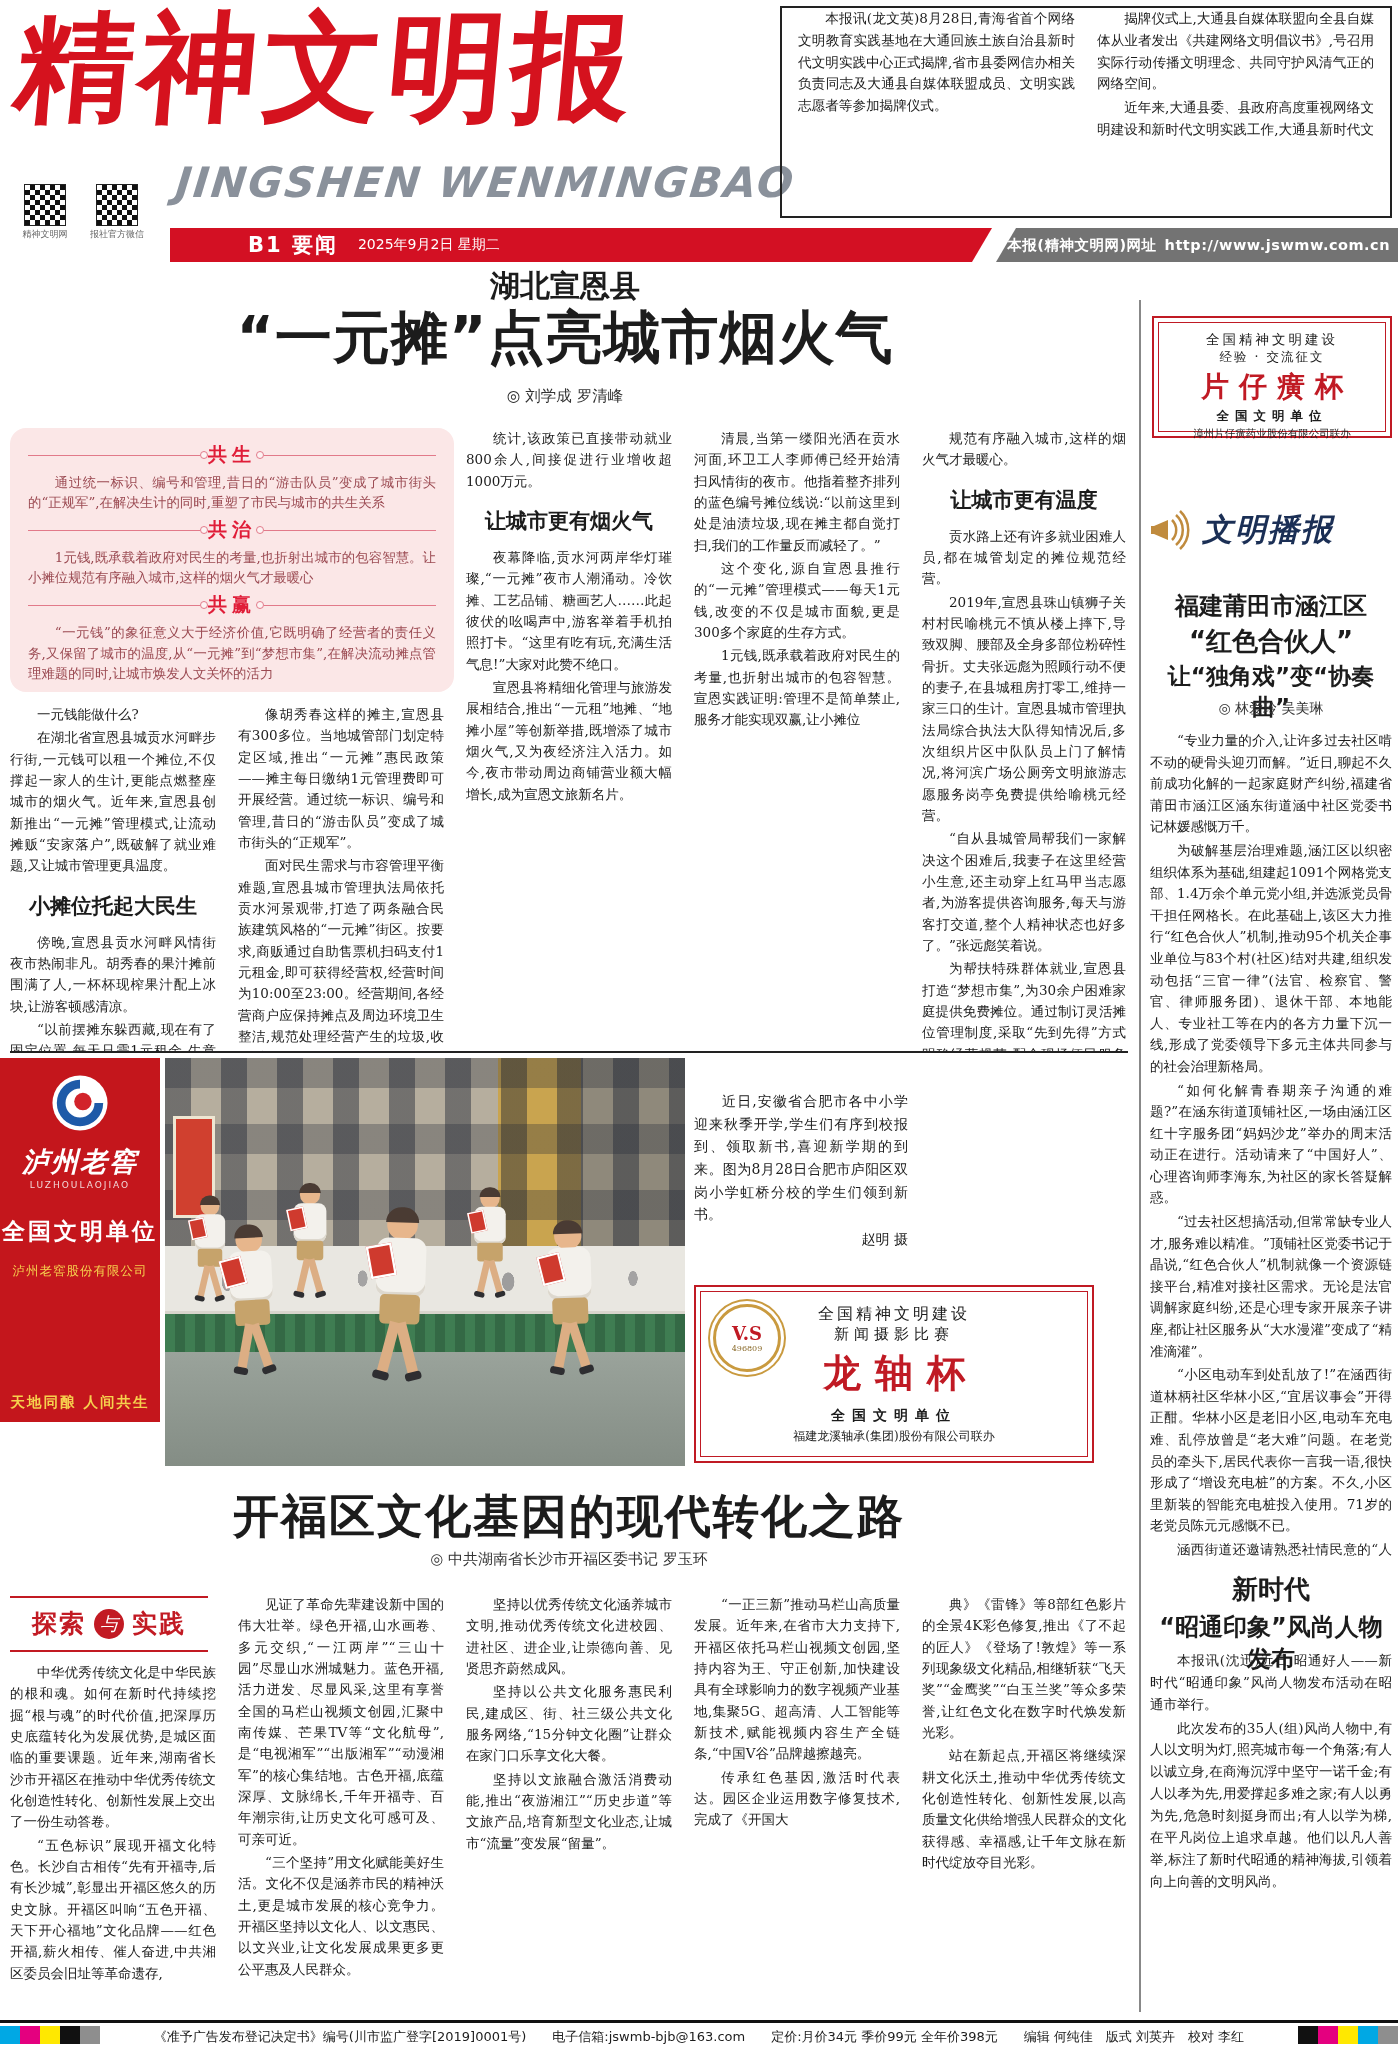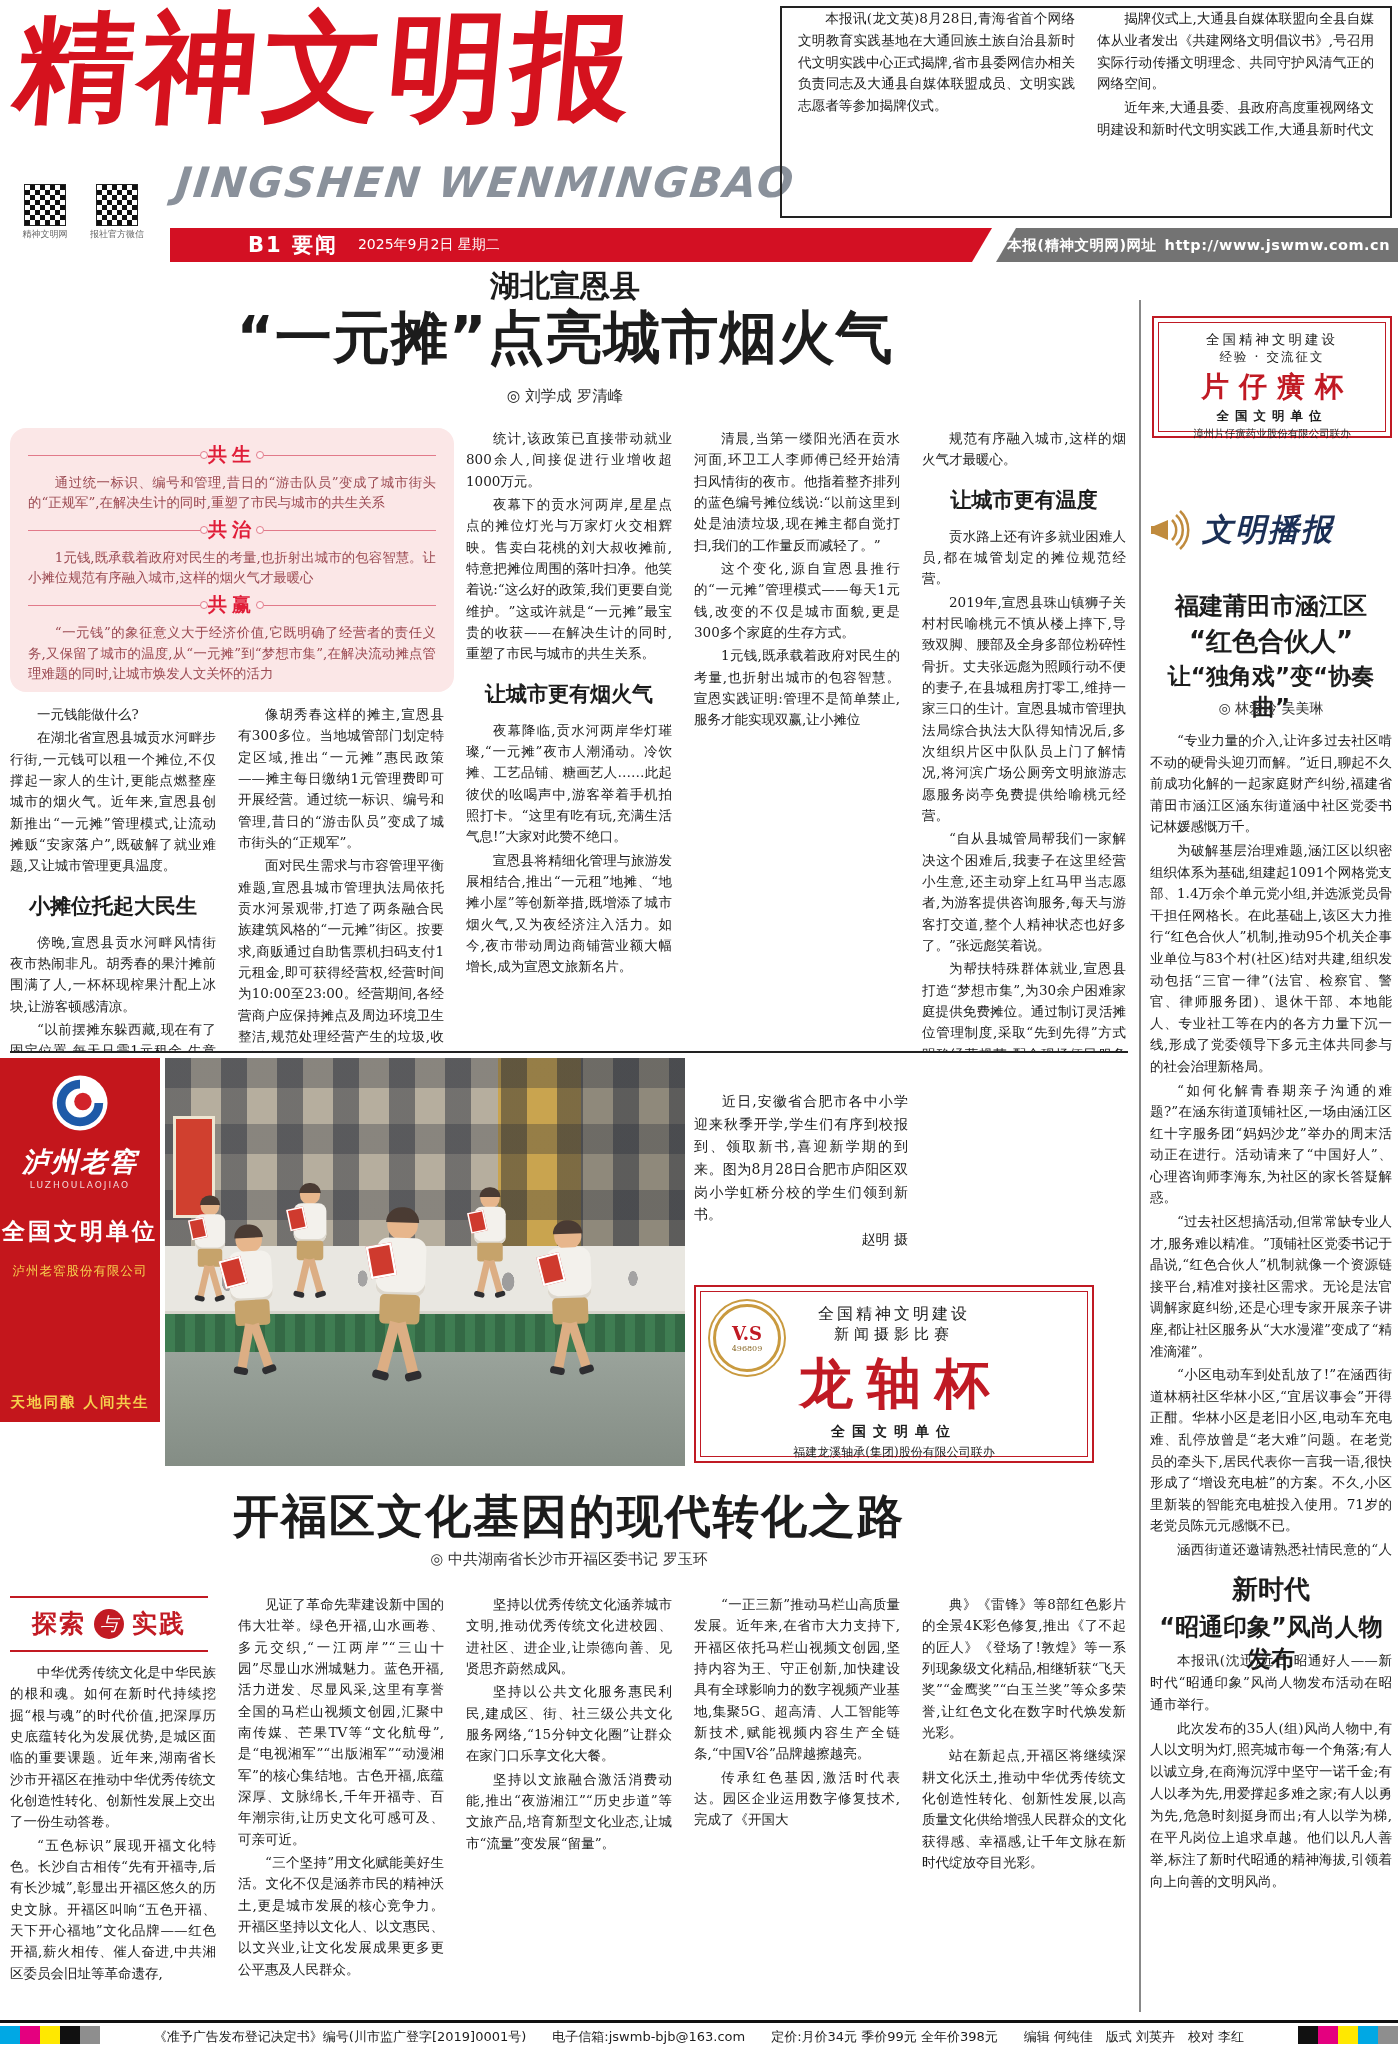--- a/index.html
+++ b/index.html
@@ -83,21 +83,21 @@
   .ad .slogan{position:absolute;left:0;bottom:10px;width:100%;font-size:14.5px;color:#f6d04d;
       font-weight:bold;letter-spacing:2px;}
   
   .caption{left:694px;top:1090px;width:214px;font-size:14px;line-height:1.62;}
   .caption .credit{display:block;text-align:right;text-indent:0;margin-top:2px;}
   .cupbox{box-sizing:border-box;border:2px solid #c01a24;background:#fff;}
   .cupbox .inner{position:absolute;inset:4px;border:1px solid #c01a24;box-sizing:border-box;text-align:center;}
   .contest{left:694px;top:1285px;width:400px;height:178px;}
   .contest .l1{font-size:16px;letter-spacing:3px;margin-top:12px;}
   .contest .l2{font-size:15px;letter-spacing:5px;}
-  .contest .cup{font-size:54px;font-weight:bold;color:#c01a24;letter-spacing:14px;margin:4px 0 2px;text-indent:14px;}
+  .contest .cup{font-size:38px;font-weight:bold;color:#c01a24;letter-spacing:14px;margin:4px 0 8px;text-indent:14px;}
   .contest .l3{font-size:14px;font-weight:bold;letter-spacing:7px;}
   .contest .l4{font-size:12px;margin-top:3px;}
   .emblem{position:absolute;left:12px;top:12px;width:62px;height:62px;border:3px solid #c99a3f;border-radius:50%;
       box-shadow:0 0 0 3px #fff,0 0 0 5px #c99a3f;display:flex;flex-direction:column;align-items:center;justify-content:center;background:#fff;}
   .emblem .vs{color:#c01a24;font-weight:bold;font-size:18px;font-family:"DejaVu Serif",serif;}
   .emblem .code{font-size:8px;color:#8a6a2a;}
   .pzh{left:1152px;top:316px;width:240px;height:122px;}
   .pzh .l1{font-size:13.5px;letter-spacing:3px;margin-top:8px;}
   .pzh .l2{font-size:12.5px;letter-spacing:2px;}
   .pzh .cup{font-size:28px;font-weight:bold;color:#c01a24;letter-spacing:10px;margin:2px 0;text-indent:10px;}
@@ -200,21 +200,20 @@
     <p>傍晚,宣恩县贡水河畔风情街夜市热闹非凡。胡秀春的果汁摊前围满了人,一杯杯现榨果汁配上冰块,让游客顿感清凉。</p>
     <p>“以前摆摊东躲西藏,现在有了固定位置,每天只需1元租金,生意稳定了,日子也踏实。”胡秀春是来凤县人,在宣恩摆摊近1年,当初被风情街夜市的繁荣吸引,便带着孩子来此创业。</p>
   </div>
   <div class="ncol c2">
     <p>像胡秀春这样的摊主,宣恩县有300多位。当地城管部门划定特定区域,推出“一元摊”惠民政策——摊主每日缴纳1元管理费即可开展经营。通过统一标识、编号和管理,昔日的“游击队员”变成了城市街头的“正规军”。</p>
     <p>面对民生需求与市容管理平衡难题,宣恩县城市管理执法局依托贡水河景观带,打造了两条融合民族建筑风格的“一元摊”街区。按要求,商贩通过自助售票机扫码支付1元租金,即可获得经营权,经营时间为10:00至23:00。经营期间,各经营商户应保持摊点及周边环境卫生整洁,规范处理经营产生的垃圾,收摊后自行将所有物品清理带走。</p>
 
   </div>
   <div class="ncol c3">
     <p>统计,该政策已直接带动就业800余人,间接促进行业增收超1000万元。</p>
-    <p>夜幕下的贡水河两岸,星星点点的摊位灯光与万家灯火交相辉映。售卖白花桃的刘大叔收摊前,特意把摊位周围的落叶扫净。他笑着说:“这么好的政策,我们更要自觉维护。”这或许就是“一元摊”最宝贵的收获——在解决生计的同时,重塑了市民与城市的共生关系。</p>
     <div class="subhead">让城市更有烟火气</div>
     <p>夜幕降临,贡水河两岸华灯璀璨,“一元摊”夜市人潮涌动。冷饮摊、工艺品铺、糖画艺人……此起彼伏的吆喝声中,游客举着手机拍照打卡。“这里有吃有玩,充满生活气息!”大家对此赞不绝口。</p>
     <p>宣恩县将精细化管理与旅游发展相结合,推出“一元租”地摊、“地摊小屋”等创新举措,既增添了城市烟火气,又为夜经济注入活力。如今,夜市带动周边商铺营业额大幅增长,成为宣恩文旅新名片。</p>
   </div>
   <div class="ncol c4">
     <p>清晨,当第一缕阳光洒在贡水河面,环卫工人李师傅已经开始清扫风情街的夜市。他指着整齐排列的蓝色编号摊位线说:“以前这里到处是油渍垃圾,现在摊主都自觉打扫,我们的工作量反而减轻了。”</p>
     <p>这个变化,源自宣恩县推行的“一元摊”管理模式——每天1元钱,改变的不仅是城市面貌,更是300多个家庭的生存方式。</p>
     <p>1元钱,既承载着政府对民生的考量,也折射出城市的包容智慧。宣恩实践证明:管理不是简单禁止,服务才能实现双赢,让小摊位</p>
   </div>
   <div class="ncol c5">

